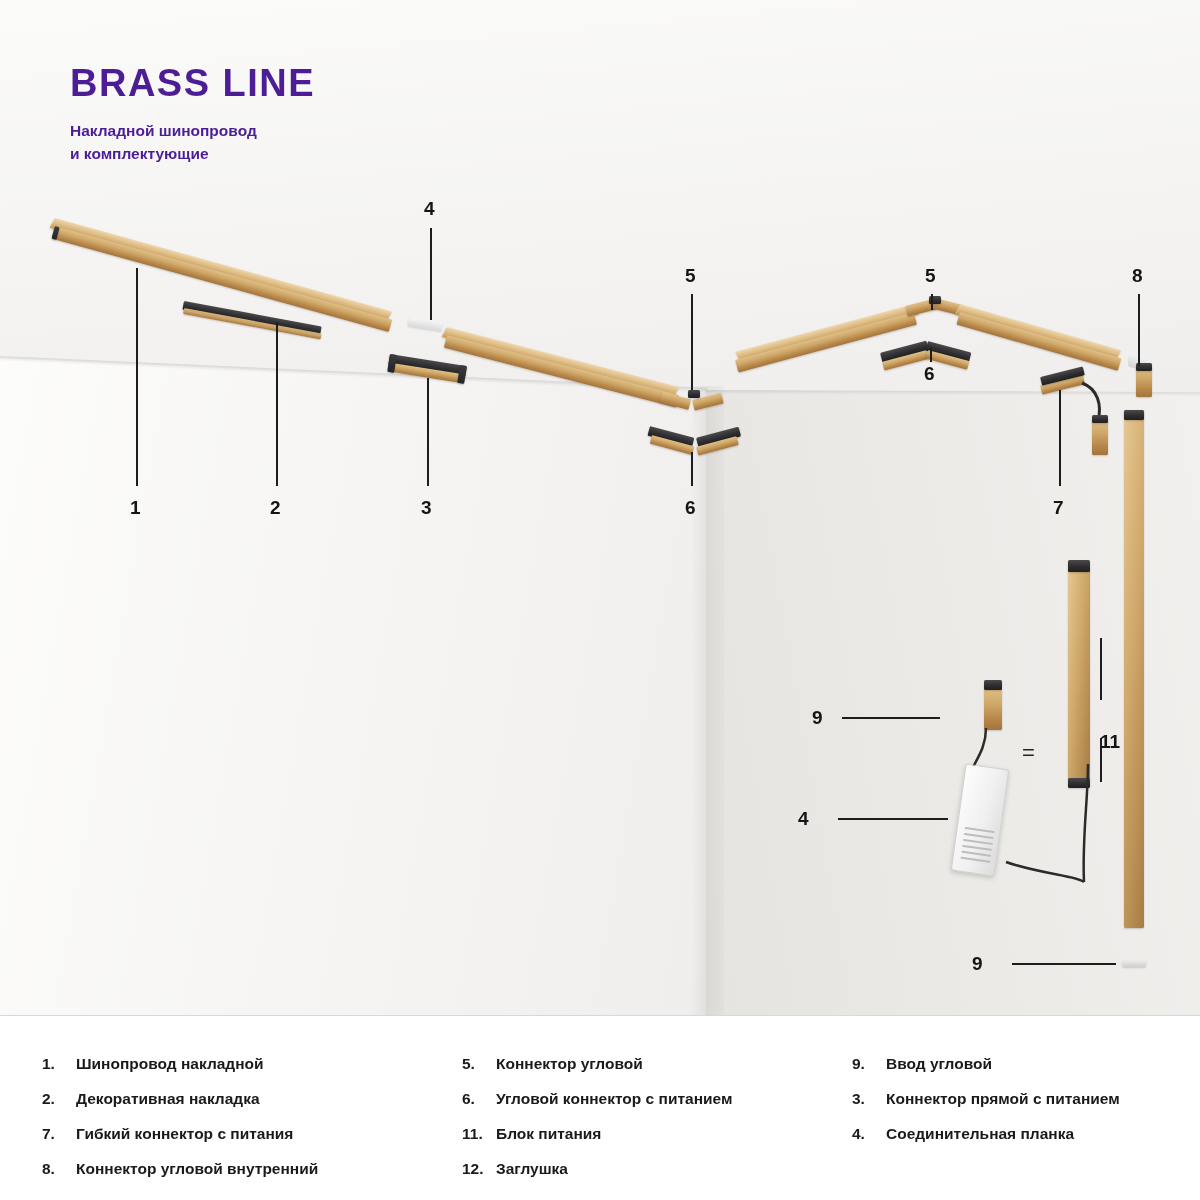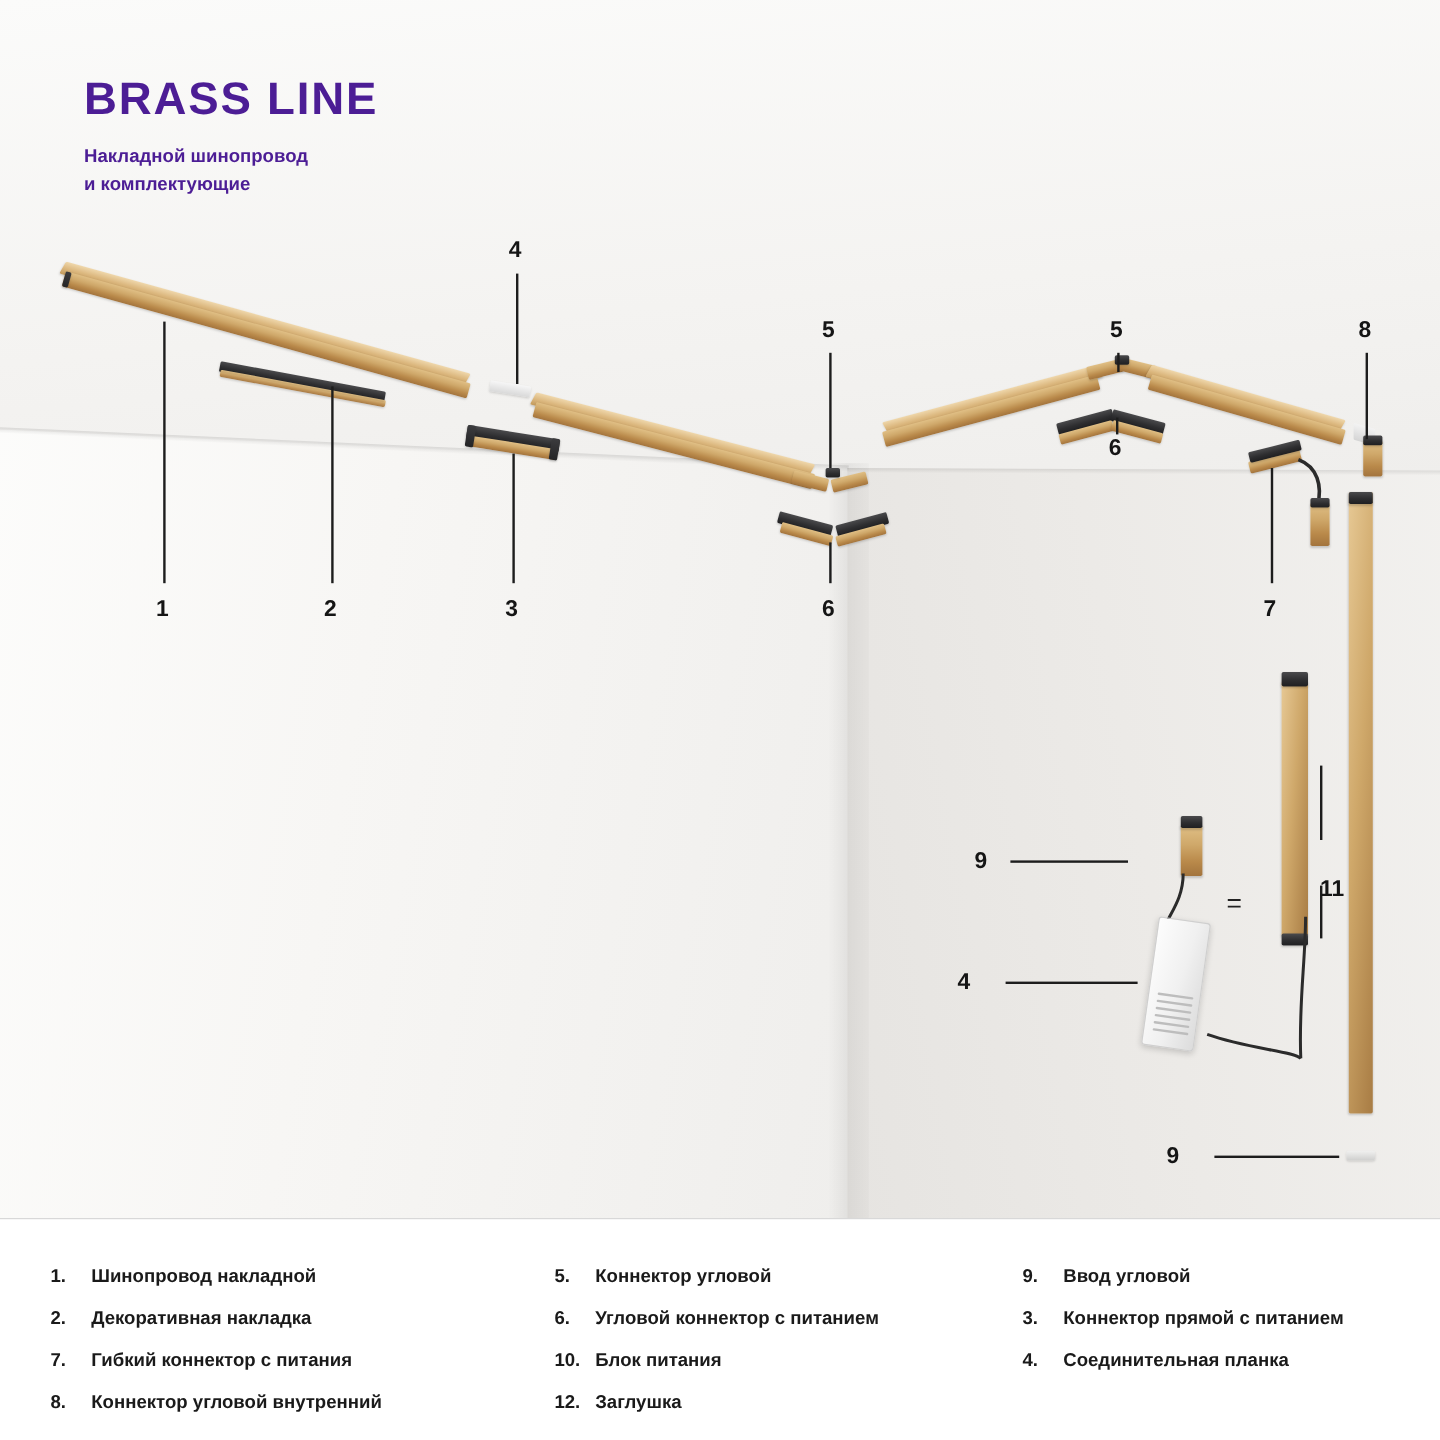--- a/index.html
+++ b/index.html
@@ -364,21 +364,21 @@
 
     <div class="legend-item">
       <span class="legend-num">3.</span>
       <span class="legend-text">Коннектор прямой с питанием</span>
     </div>
     <div class="legend-item">
       <span class="legend-num">7.</span>
       <span class="legend-text">Гибкий коннектор с питания</span>
     </div>
     <div class="legend-item">
-      <span class="legend-num">10.</span>
+      <span class="legend-num">11.</span>
       <span class="legend-text">Блок питания</span>
     </div>
 
     <div class="legend-item">
       <span class="legend-num">4.</span>
       <span class="legend-text">Соединительная планка</span>
     </div>
     <div class="legend-item">
       <span class="legend-num">8.</span>
       <span class="legend-text">Коннектор угловой внутренний</span>

